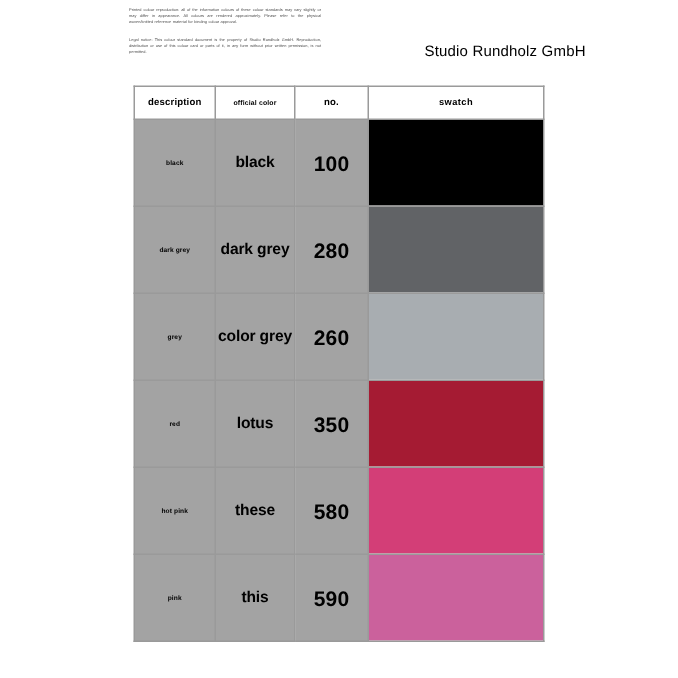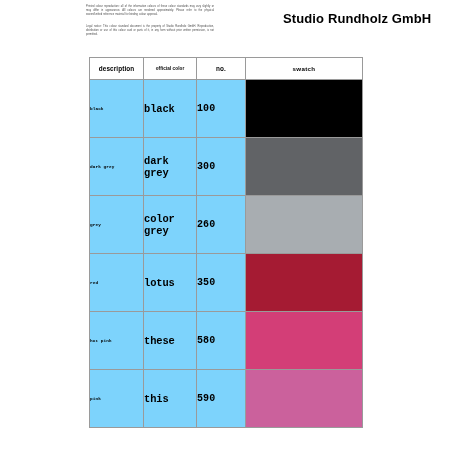--- a/index.html
+++ b/index.html
@@ -34,25 +34,26 @@
   }
 
   
   .doc-header {
     position: absolute;
     left: 283px;
     top: 8px;
     width: 170px;
   }
   .doc-header div {
-    font-size: 13px;
-    font-weight: bold;
+    font-size: 10px;
+    font-weight: normal;
     line-height: 1.62;
     letter-spacing: 0.12px;
     white-space: nowrap;
+    margin-top: 19px;
   }
 
   
   .color-table {
     position: absolute;
     left: 89px;
     top: 57px;
     width: 273px;
     border-collapse: collapse;
     table-layout: fixed;
@@ -75,37 +76,36 @@
     text-align: center;
     vertical-align: middle;
   }
   th.h-desc   { font-size: 6.4px; letter-spacing: 0.1px; }
   th.h-offic  { font-size: 4.6px; letter-spacing: 0.1px; }
   th.h-no     { font-size: 6.4px; letter-spacing: 0.1px; }
   th.h-swatch { font-size: 6.2px; letter-spacing: 0.3px; }
 
   tbody tr { height: 57px; }
   tbody td {
-    background: #7dd3fc;
-    text-align: left;
+    background: #a3a3a3;
+    text-align: center;
     vertical-align: middle;
-    font-family: Liberation Mono, monospace;
   }
   td.c-desc {
     font-size: 4.4px;
     font-weight: bold;
     letter-spacing: 0.08px;
   }
   td.c-offic {
     font-size: 10.4px;
     font-weight: bold;
     letter-spacing: -0.1px;
   }
   td.c-no {
-    font-size: 10px;
+    font-size: 14px;
     font-weight: bold;
     letter-spacing: 0.1px;
   }
   td.c-swatch { padding: 0; }
   .swatch-fill {
     display: block;
     width: 100%;
     height: 57px;
   }
 </style>
@@ -141,21 +141,21 @@
       <td class="c-desc">black</td>
       <td class="c-offic">black</td>
       <td class="c-no">100</td>
       <td class="c-swatch">
         <span class="swatch-fill" style="background: rgb(0, 0, 0);"></span>
       </td>
     </tr>
     <tr>
       <td class="c-desc">dark grey</td>
       <td class="c-offic">dark grey</td>
-      <td class="c-no">300</td>
+      <td class="c-no">280</td>
       <td class="c-swatch">
         <span class="swatch-fill" style="background: rgb(97, 99, 102);"></span>
       </td>
     </tr>
     <tr>
       <td class="c-desc">grey</td>
       <td class="c-offic">color grey</td>
       <td class="c-no">260</td>
       <td class="c-swatch">
         <span class="swatch-fill" style="background: rgb(168, 173, 177);"></span>

